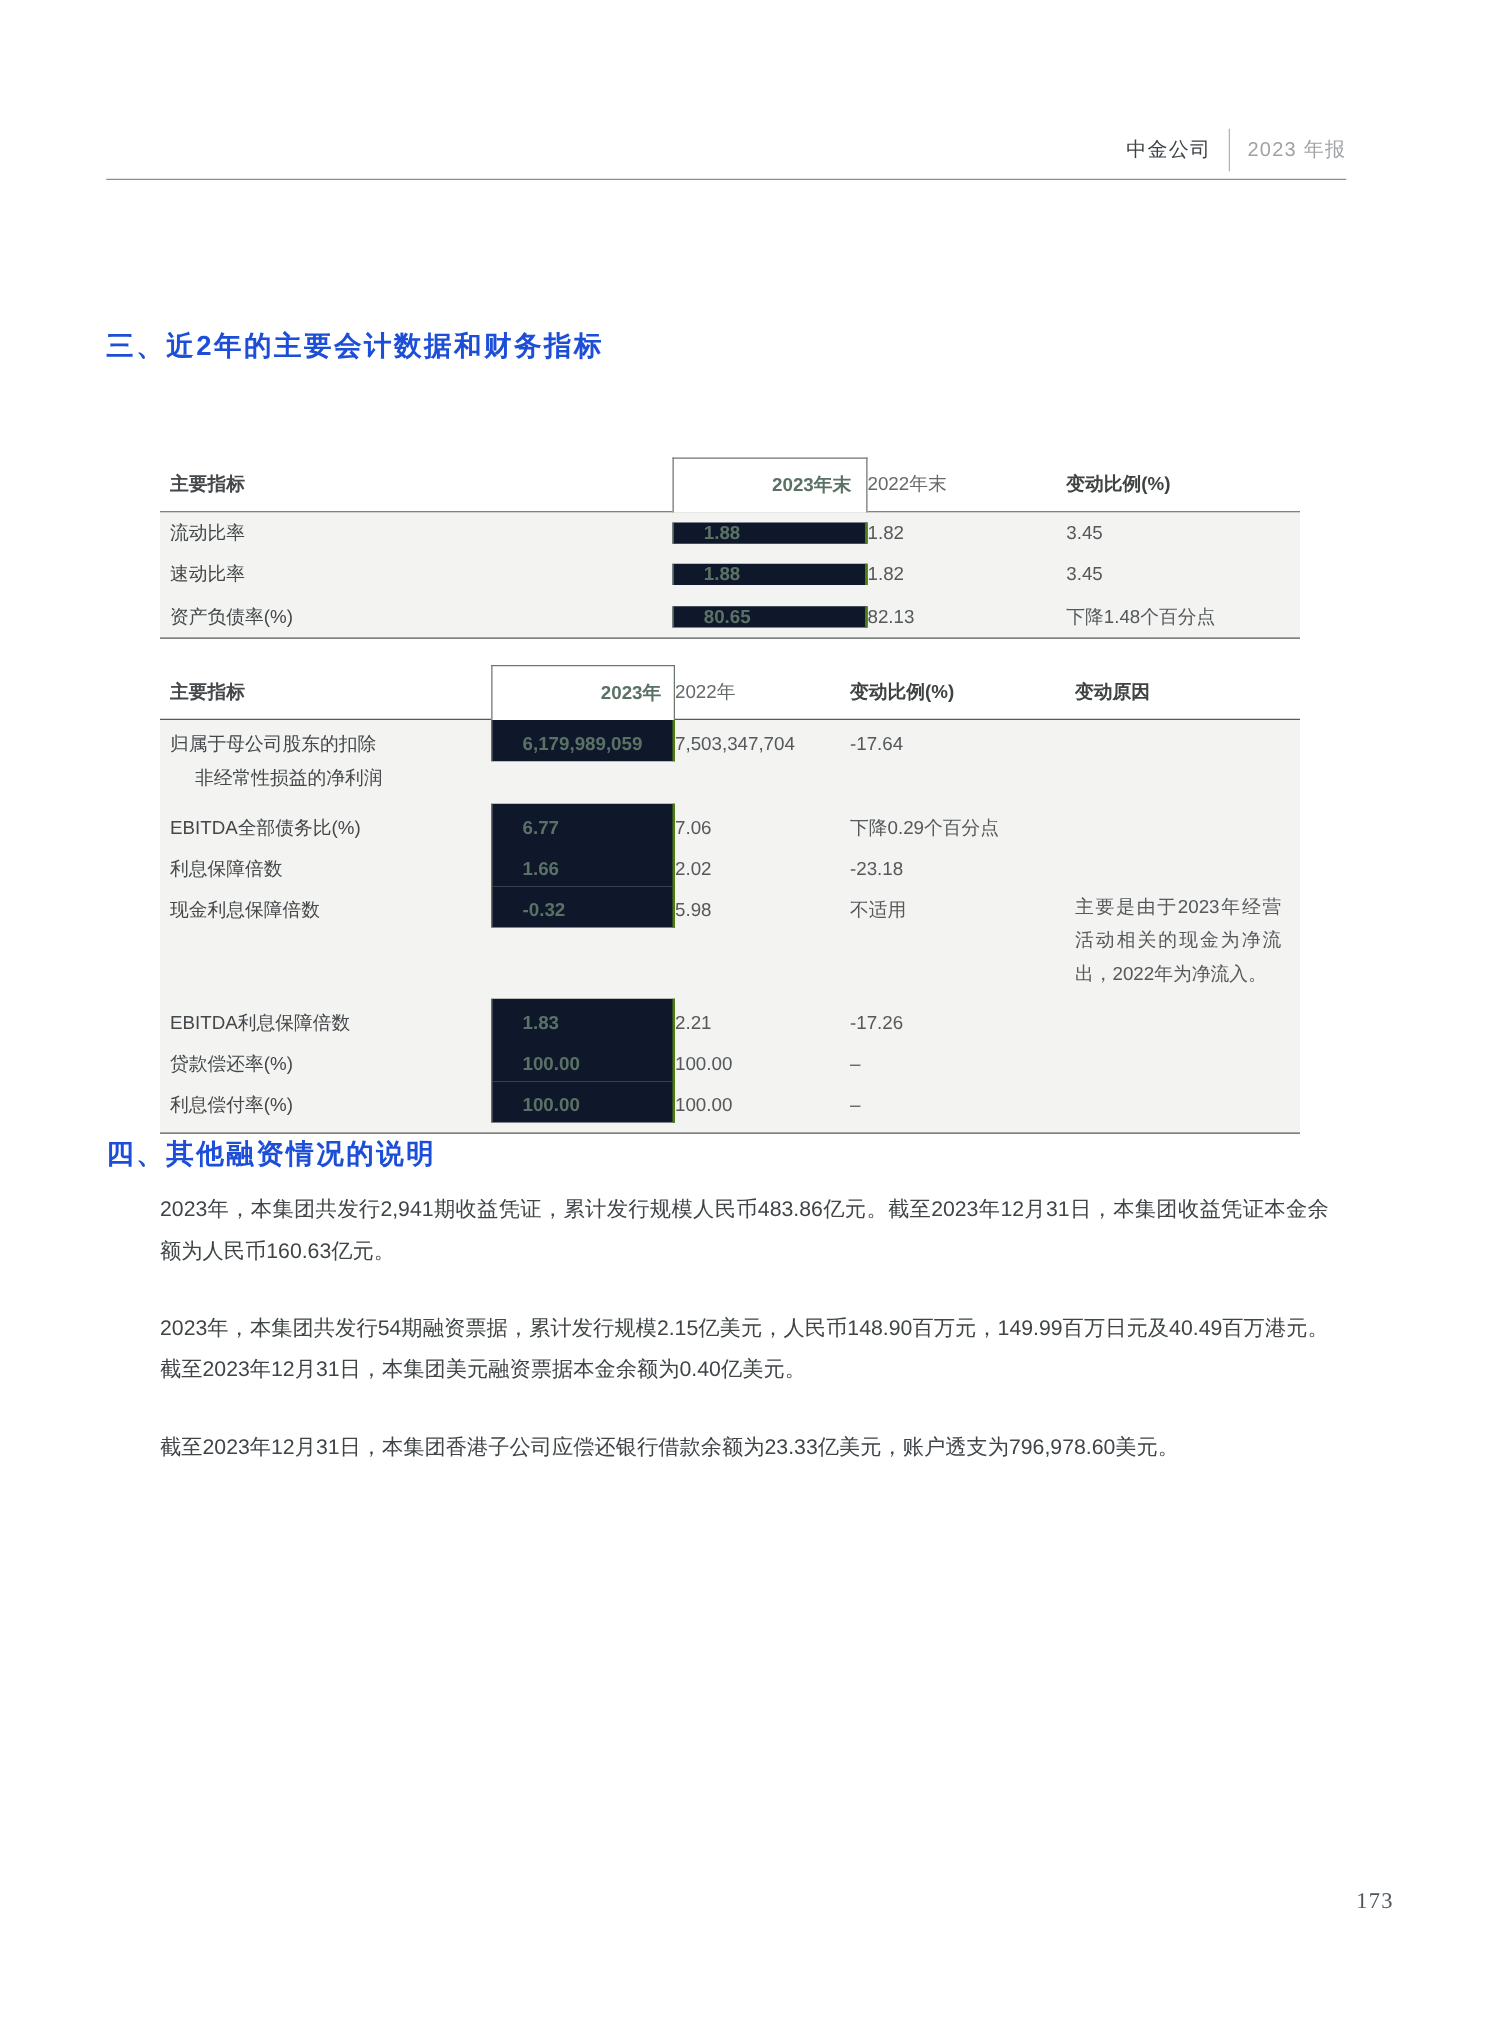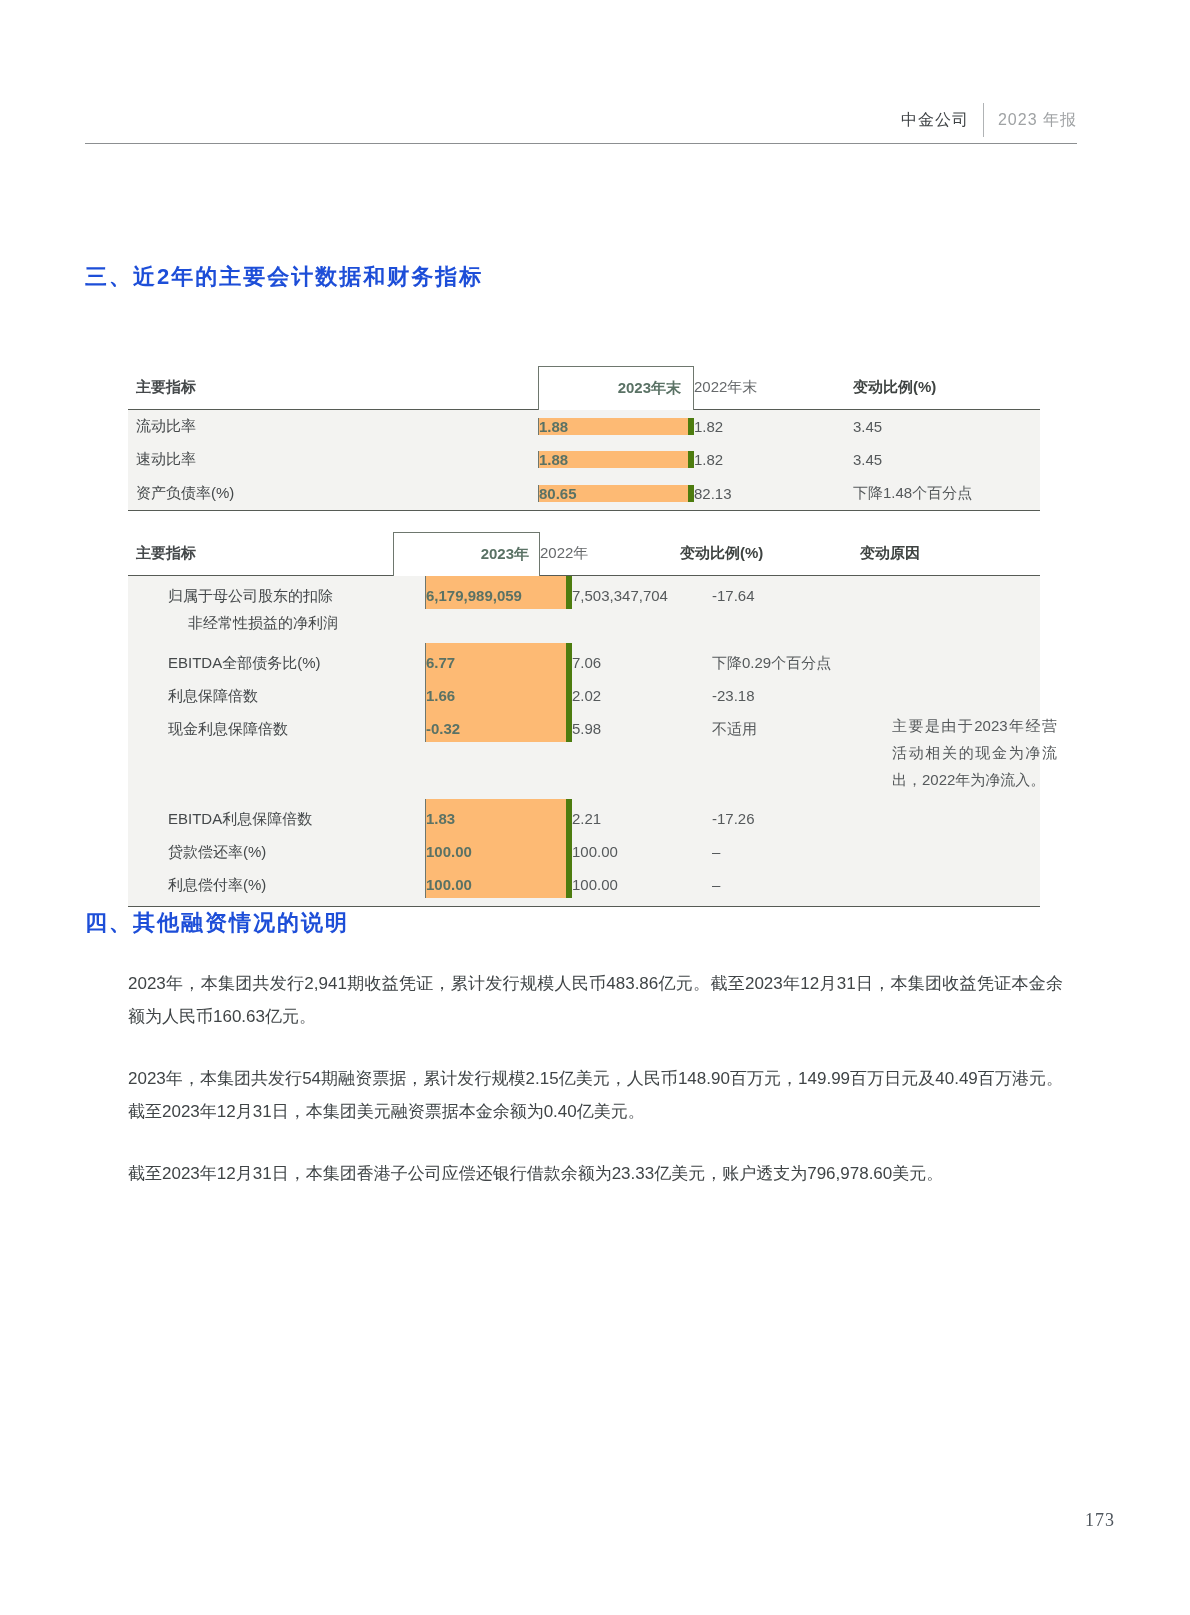--- a/index.html
+++ b/index.html
@@ -43,51 +43,51 @@
   .gray { color:#66696b; }
   .green-bold { font-weight:bold; color:#5a7265; }
   .right { text-align:left; }
   .ind { padding-left:8px; color:#44484a; }
   .hang { padding-left:28px; text-indent:-20px; white-space:pre-line; }
   .val-2022, .val-chg { color:#55595b; }
 
   
   .box-head { border:1px solid #6e776e; border-bottom:none; background:#ffffff; height:44px;
               display:flex; align-items:center; justify-content:flex-end; }
-  .box-body { border-left:1px solid #6e776e; border-right:6px solid #4d7c0f; background:#fdba74; }
+  .box-body { border-left:1px solid #6e776e; border-right:2px solid #4d7c0f; background:#0f172a;padding-left:24px; }
 
   
   .t1 { top:366px; }
   .t1 .c1 { width:410px; }
   .t1 .c2 { width:156px; padding-right:12px; }
   .t1 .c3 { width:159px; padding-right:2px; }
   .t1 .c4 { width:171px; padding-right:1px; }
   .t1 .t-body .row { height:33px; align-items:center; }
   .t1 .t-body .row:last-child { height:34px; }
 
   
   .t2 { top:532px; }
   .t2 .c1 { width:265px; }
   .t2 .c2 { width:147px; padding-right:10px; }
   .t2 .c3 { width:140px; padding-right:2px; }
   .t2 .c4 { width:159px; padding-right:4px; }
   .t2 .c5 { width:201px; padding-left:21px; padding-right:15px; }
-  .t2 .t-body .row { align-items:flex-start;margin-left:32px; }
+  .t2 .t-body .row { align-items:flex-start; }
   .t2 .t-body .c { padding-top:6px; line-height:27px; }
   .t2 .t-body .c2, .t2 .t-body .c3, .t2 .t-body .c4 { padding-top:6px; }
   .t2 .r-tall1 { height:67px; }
   .t2 .r-std  { height:33px; }
   .t2 .r-tall2 { height:90px; }
   .t2 .r-last { height:41px; }
   .reason { color:#55595b; text-align:justify; text-justify:inter-ideograph; line-height:33px; }
   .t2 .t-body .reason { padding-top:3px; }
   .hd-c5 { padding-left:21px; }
 
   
-  .paras { position:absolute; top:951px; left:128px; width:935px;margin-top:16px; }
+  .paras { position:absolute; top:951px; left:128px; width:935px; }
   .paras p {
     font-size:17px; line-height:33px; color:#3f4446; text-align:justify;
     text-justify:inter-ideograph; margin-bottom:29px;
   }
 
   
   .page-num {
     position:absolute; top:1510px; left:1060px; width:80px; text-align:center;
     font-family:"Liberation Serif","DejaVu Serif",serif; font-size:18px; color:#4e555c;
     letter-spacing:1px;

